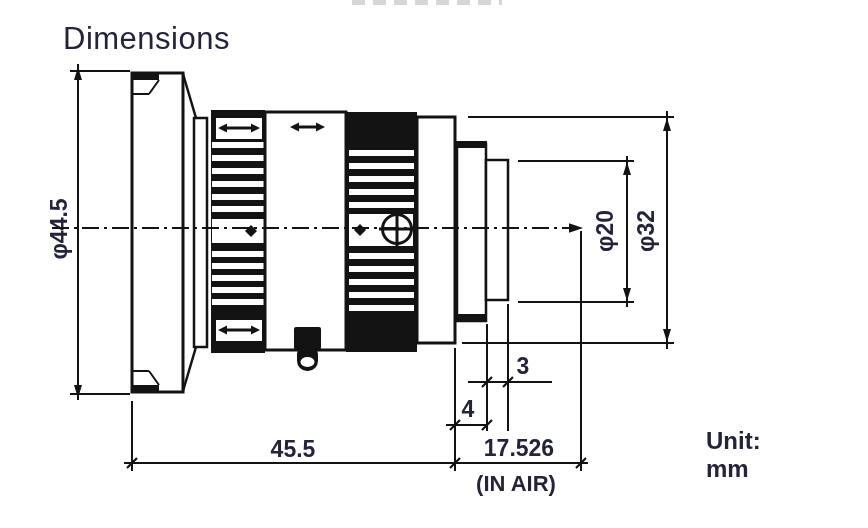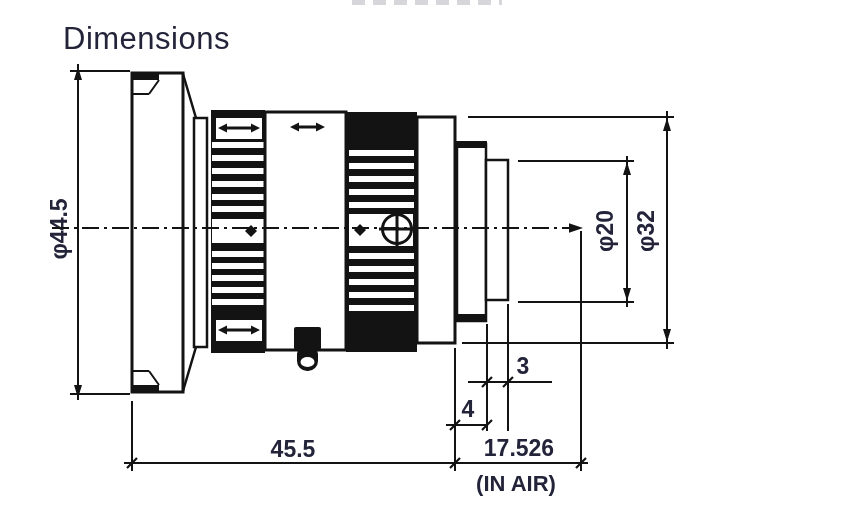--- a/index.html
+++ b/index.html
@@ -171,13 +171,14 @@
       <text transform="rotate(-90 646 231)" x="646" y="239" text-anchor="middle">φ32</text>
     </g>
 
     <g>
       <path class="ln" stroke-dasharray="17 5 3 5" d="M52 228 H578"></path>
       <path class="bfill" d="M583 228 l-14 -4.8 v9.6 Z"></path>
     </g>
 
   </svg>
 
+  <div class="unit">Unit: mm</div>
 </div>
 
 </body></html>

